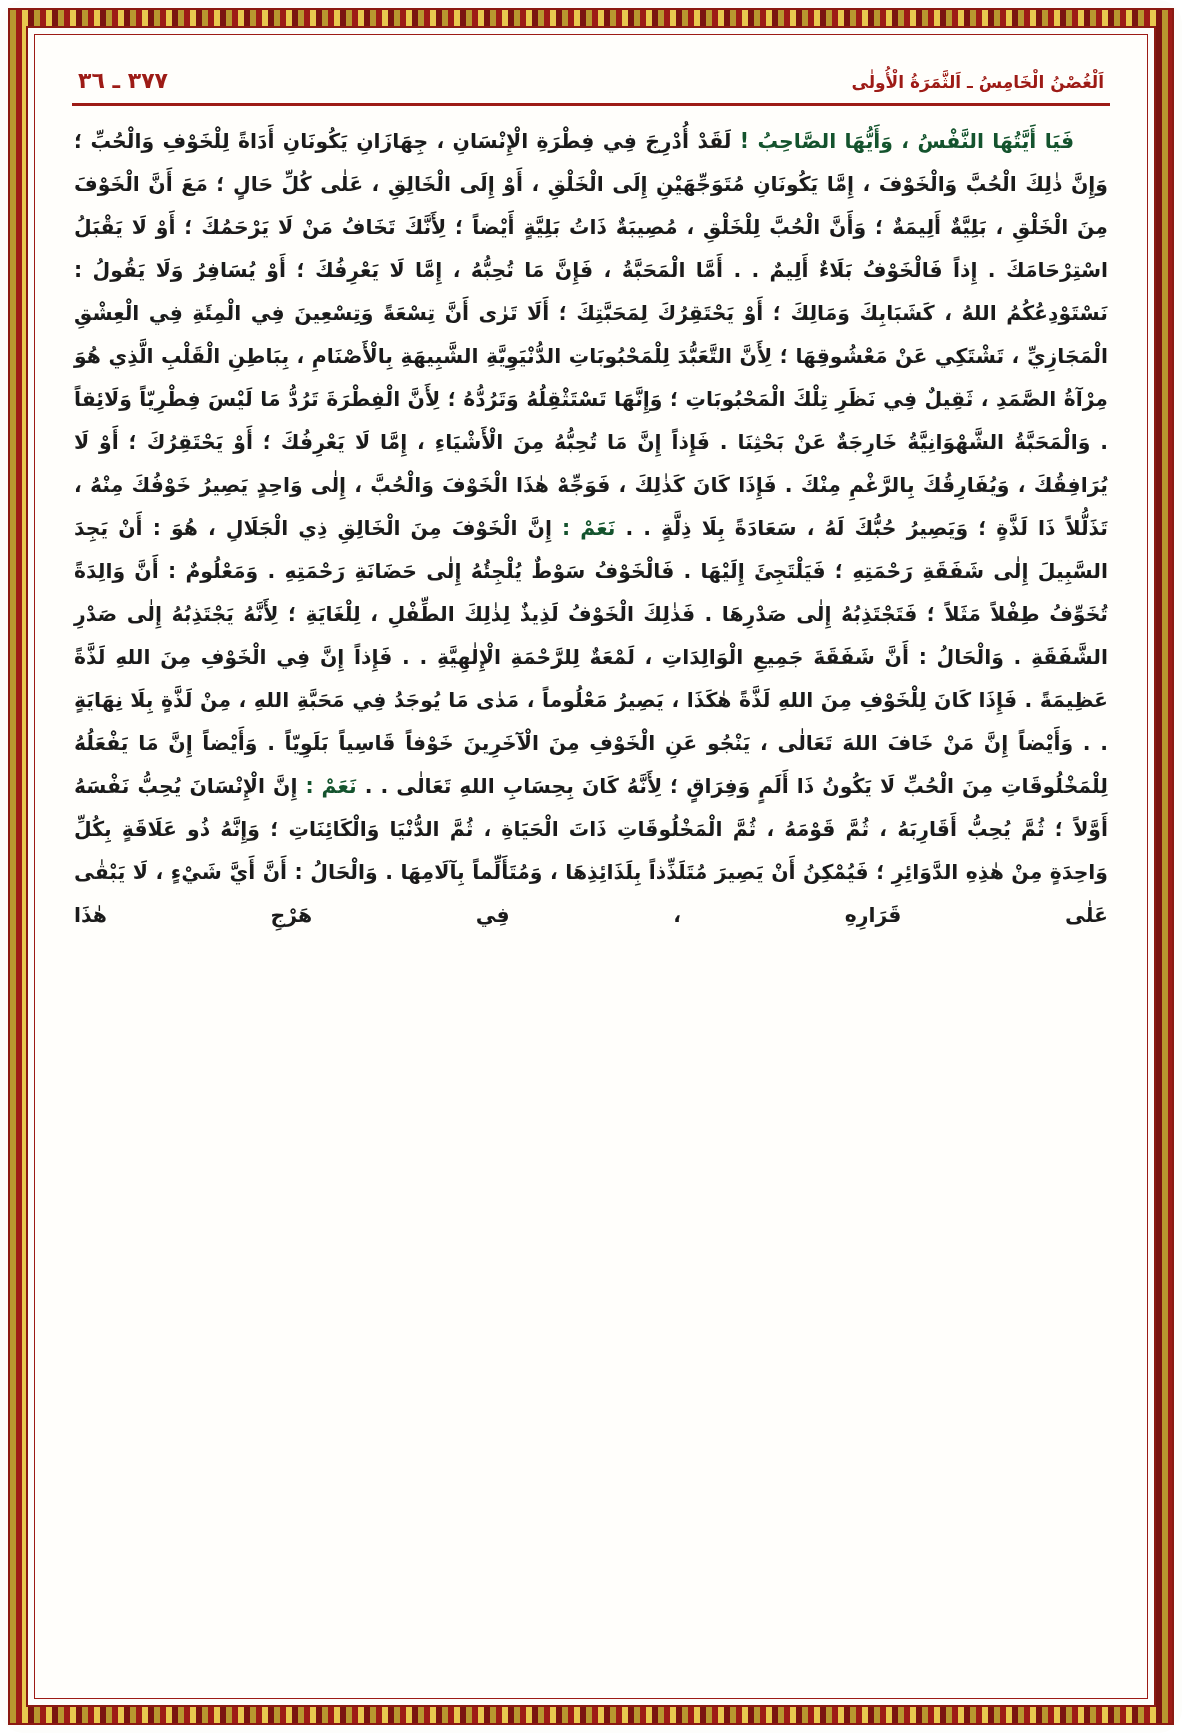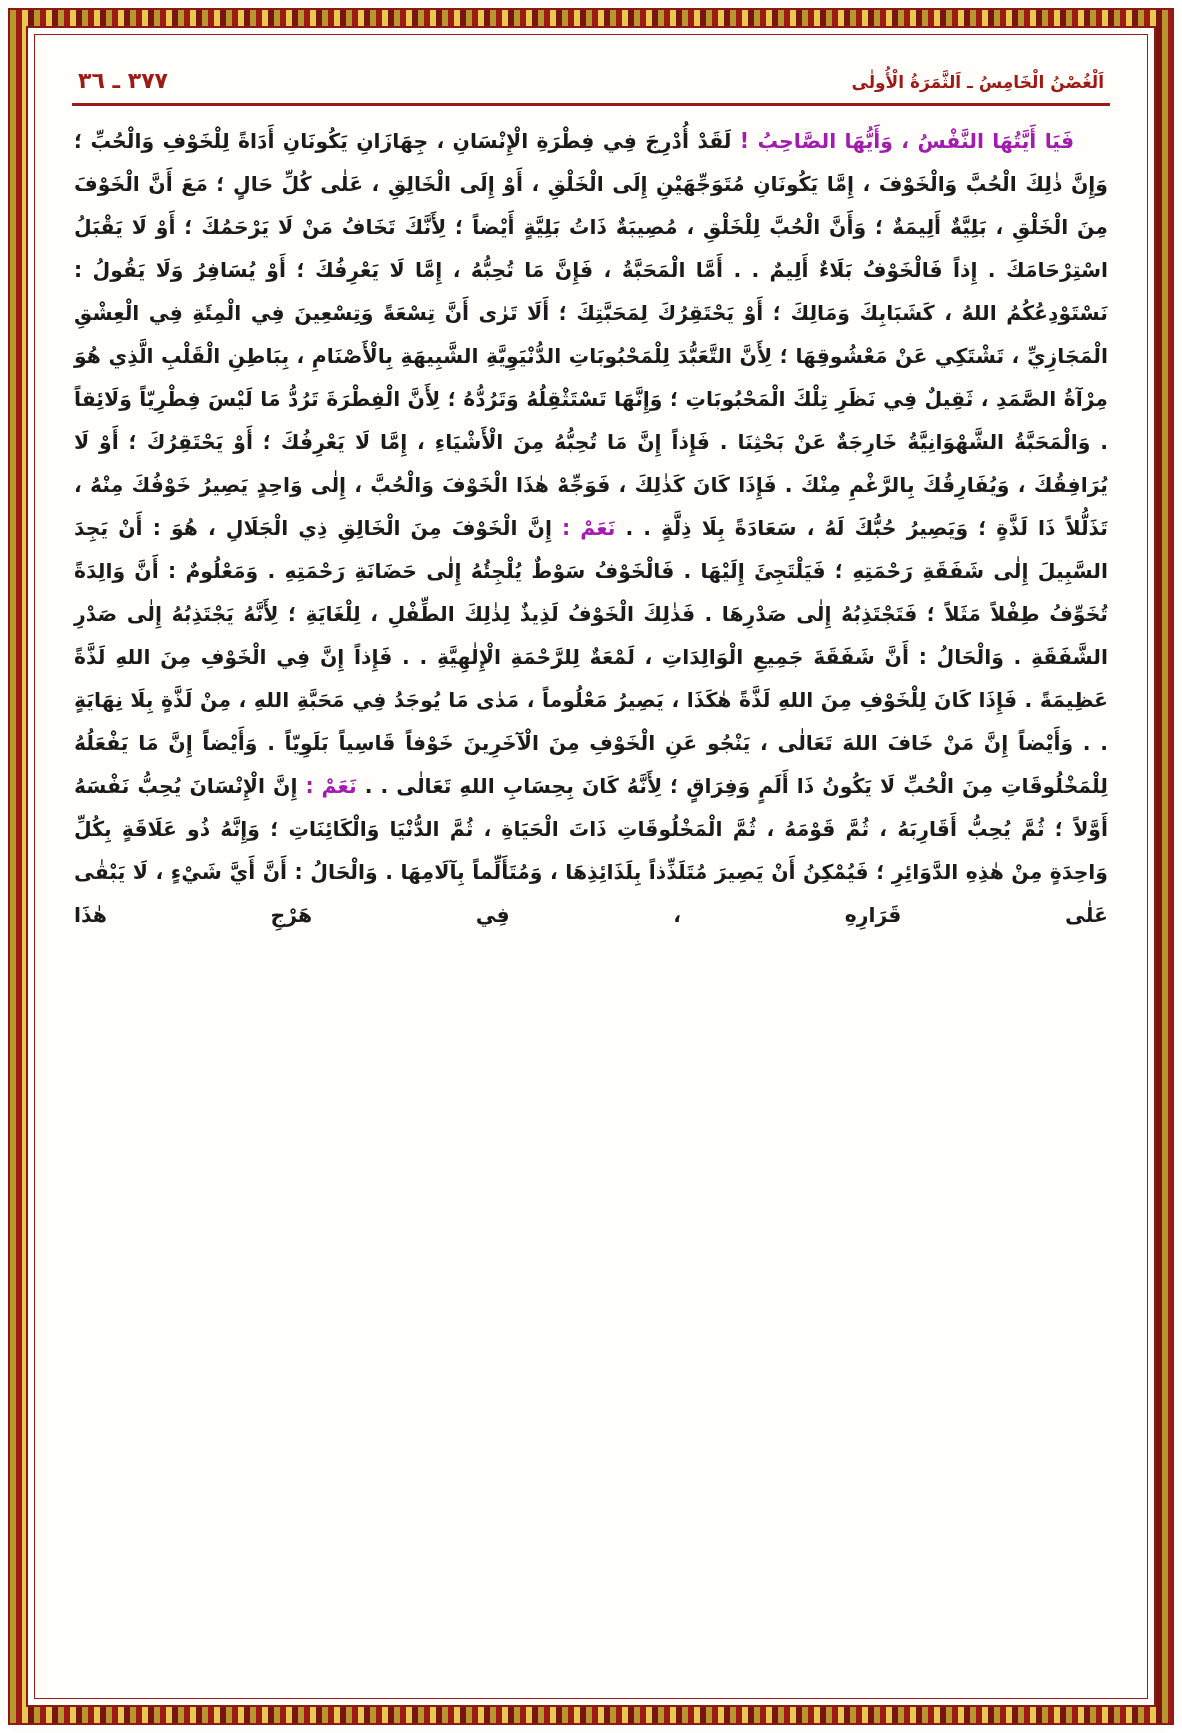--- a/index.html
+++ b/index.html
@@ -103,21 +103,21 @@
     font-family: "DejaVu Sans", sans-serif;
     font-weight: bold;
     padding: 0 6px;
   }
   .body-text p {
     margin: 0;
     text-align: justify;
     text-align-last: justify;
   }
   .red {
-    color: #a21caf;
+    color: #14532d;
     font-weight: bold;
   }
   .indent-first {
     display: inline-block;
     width: 34px;
   }
 </style>
 </head>
 <body>
 

